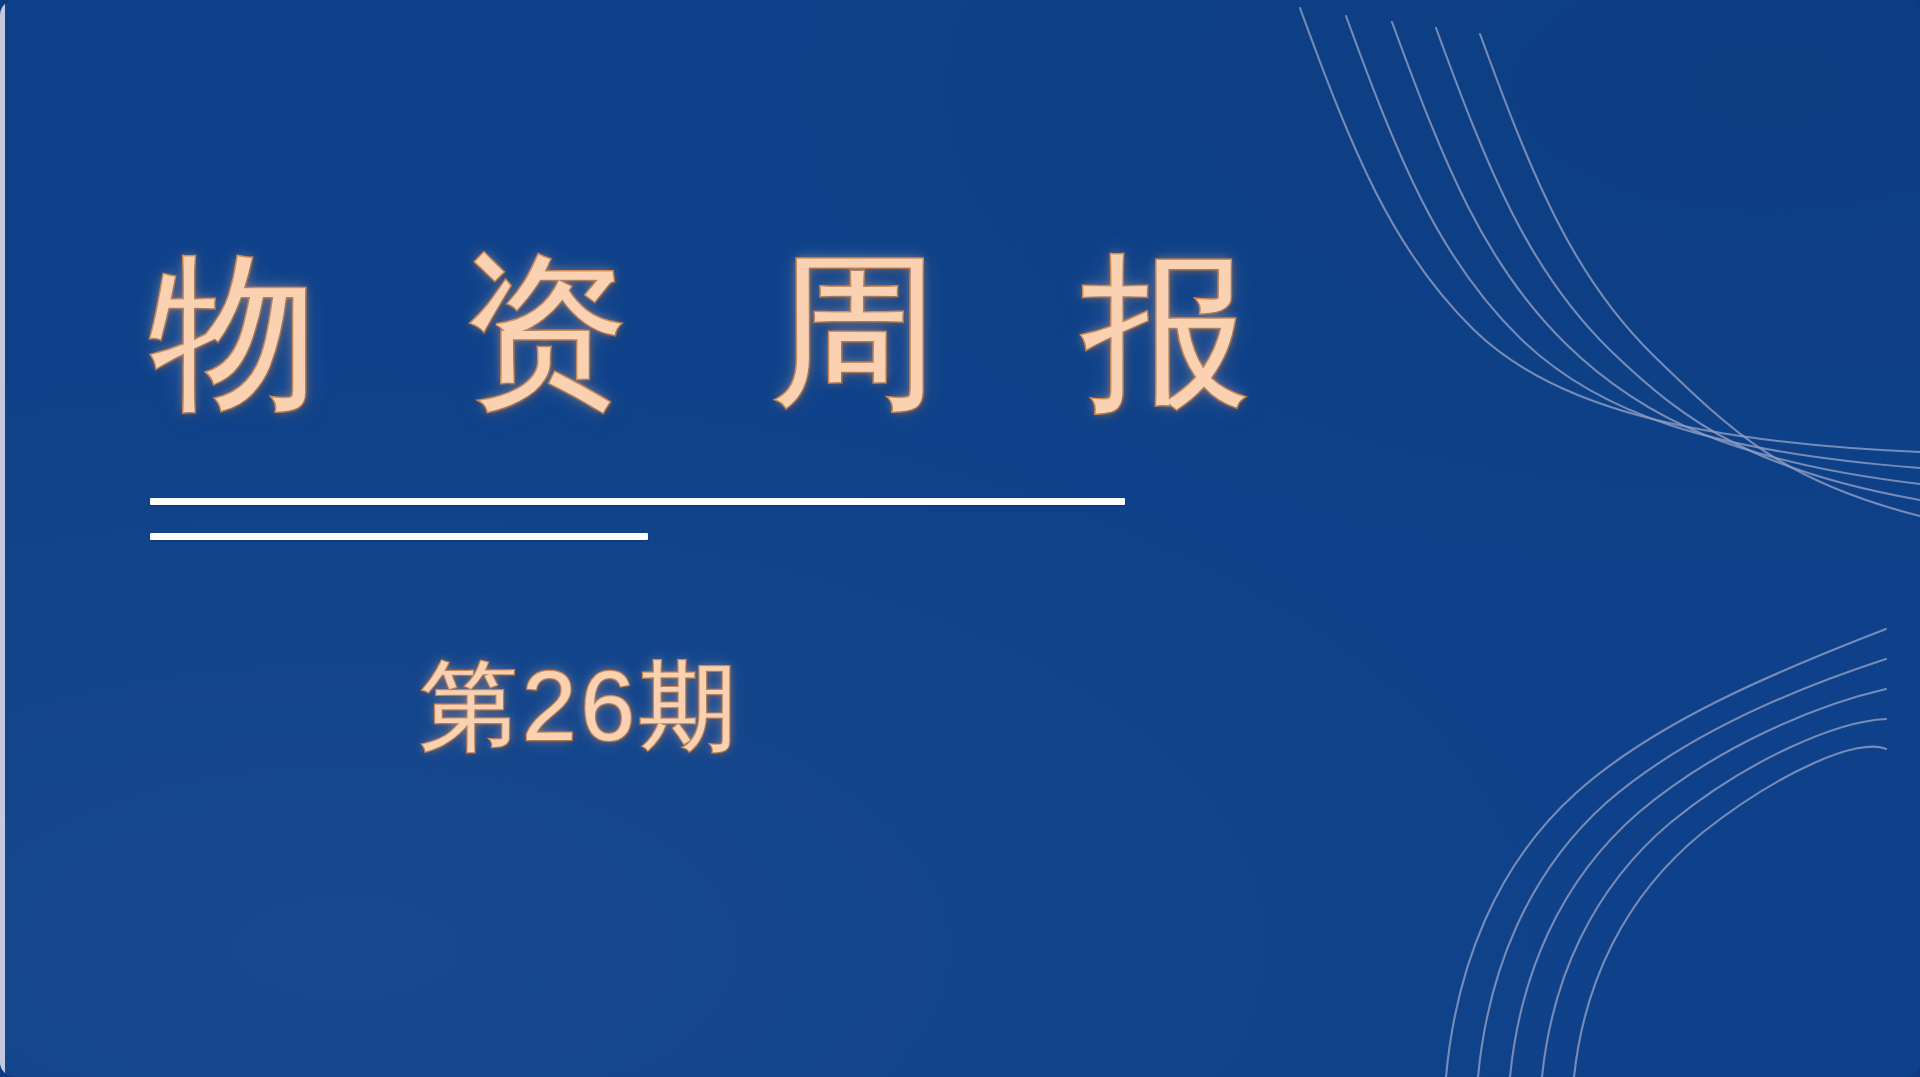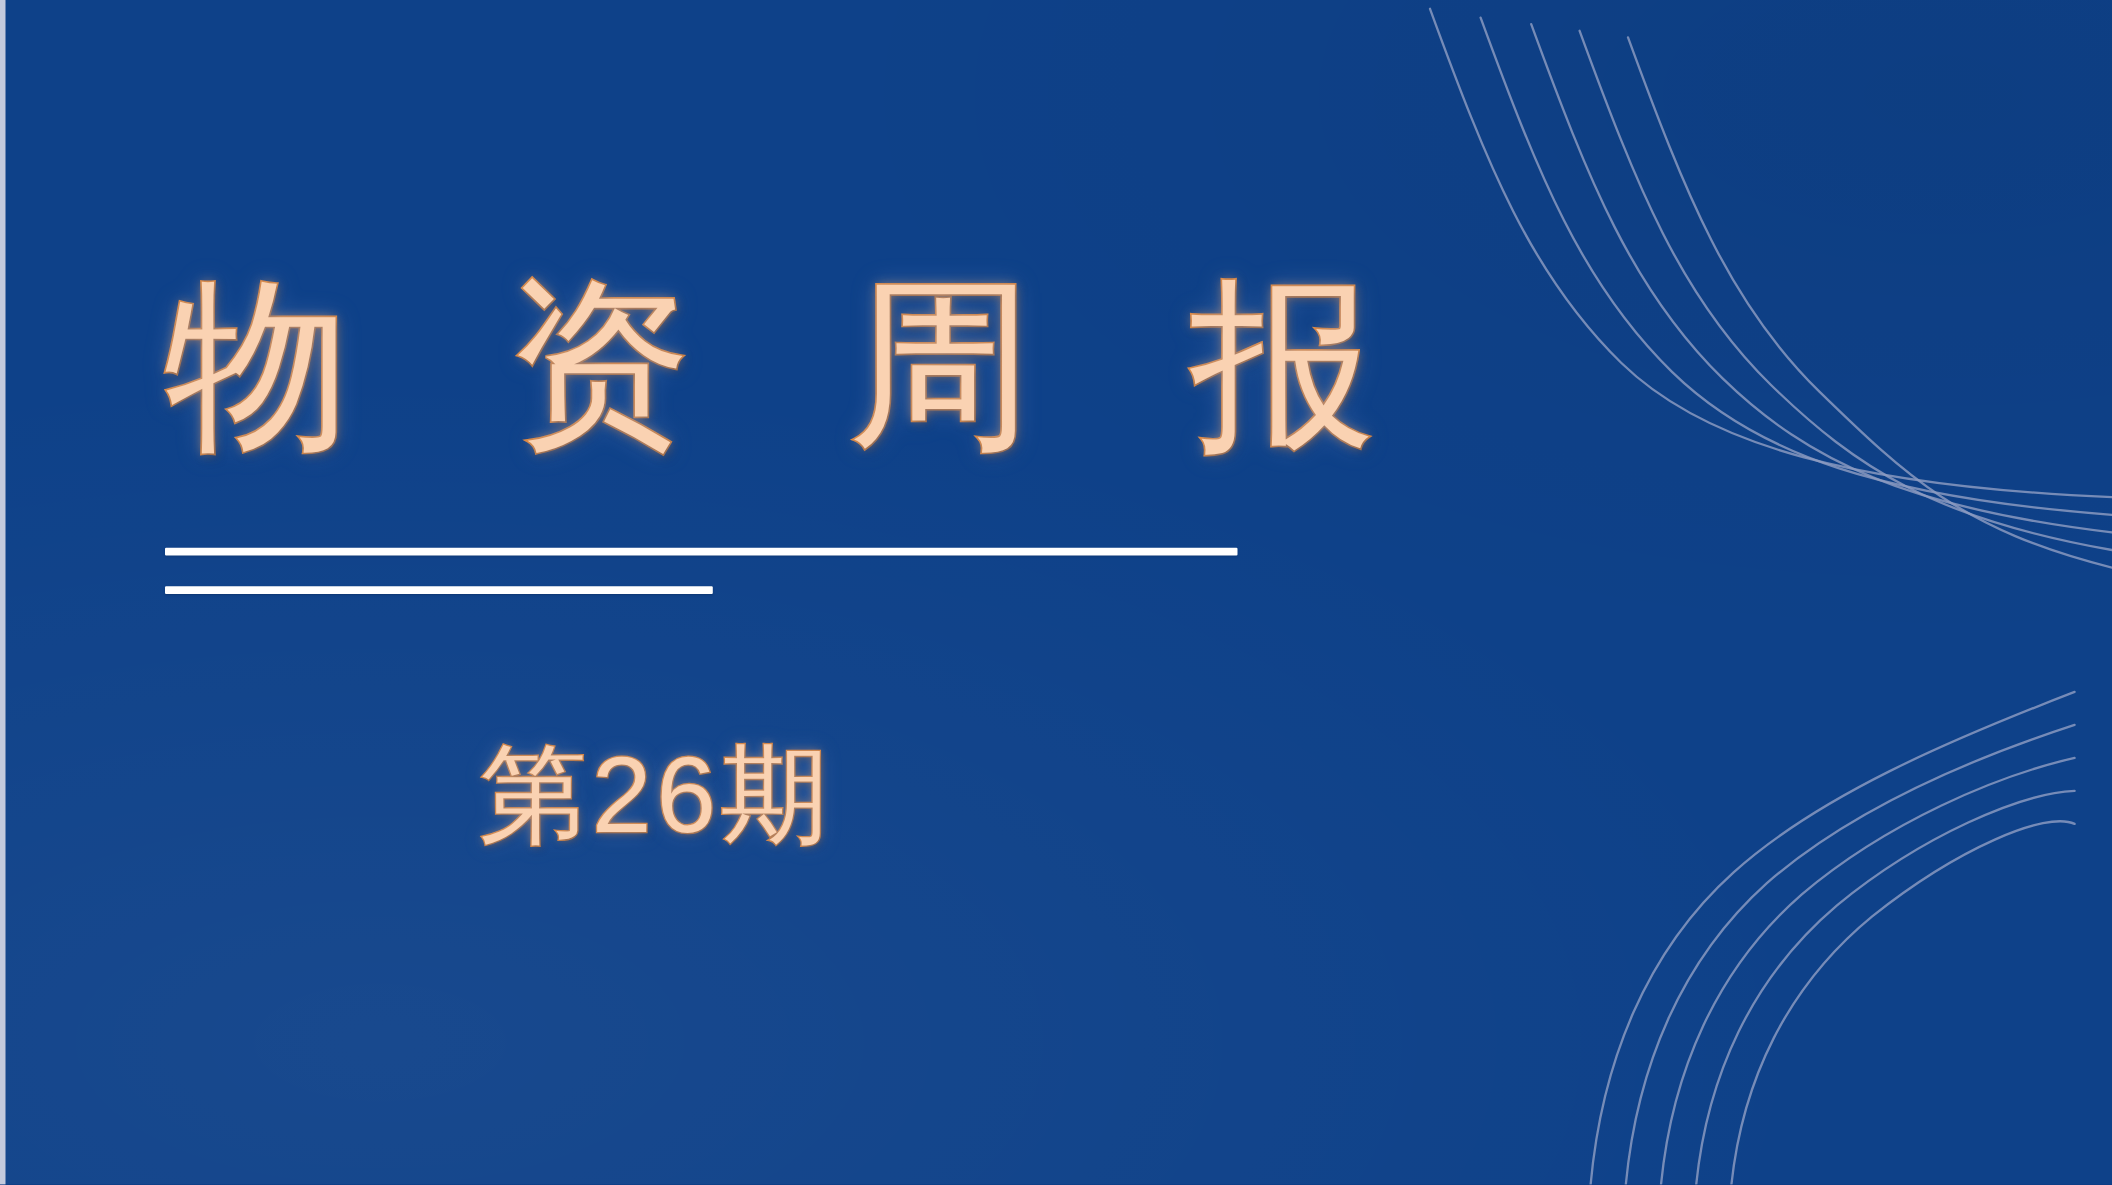--- a/index.html
+++ b/index.html
@@ -10,20 +10,21 @@
   }
   * { box-sizing: border-box; }
 
   .slide {
     position: relative;
     width: 1920px;
     height: 1077px;
     overflow: hidden;
     background: #0e4189;
     font-family: "Liberation Sans", "DejaVu Sans", sans-serif;
+    border-radius: 15px;
   }
 
   
   .slide-bg-sheen {
     position: absolute;
     inset: 0;
     background:
       radial-gradient(120% 100% at 18% 88%, rgba(255,255,255,0.045) 0%, rgba(255,255,255,0.0) 58%),
       radial-gradient(90% 80% at 92% 8%,  rgba(0,0,0,0.05) 0%, rgba(0,0,0,0) 60%);
     pointer-events: none;
@@ -103,21 +104,21 @@
     line-height: 1.05;
     letter-spacing: 4px;
     font-weight: 400;
     color: #fad2b2;
     -webkit-text-stroke: 2.4px #e2893e;
     paint-order: stroke fill;
     text-shadow:
       0 0 8px rgba(245,170,110,0.55),
       0 0 18px rgba(120,150,205,0.45),
       2px 3px 7px rgba(8,30,70,0.50);
-    margin: 16px;
+    margin: 0;
     padding: 0 0 0 270px;
     white-space: nowrap;
   }
 </style>
 </head>
 <body>
 
 <div class="slide">
 
   <div class="slide-bg-sheen"></div>

